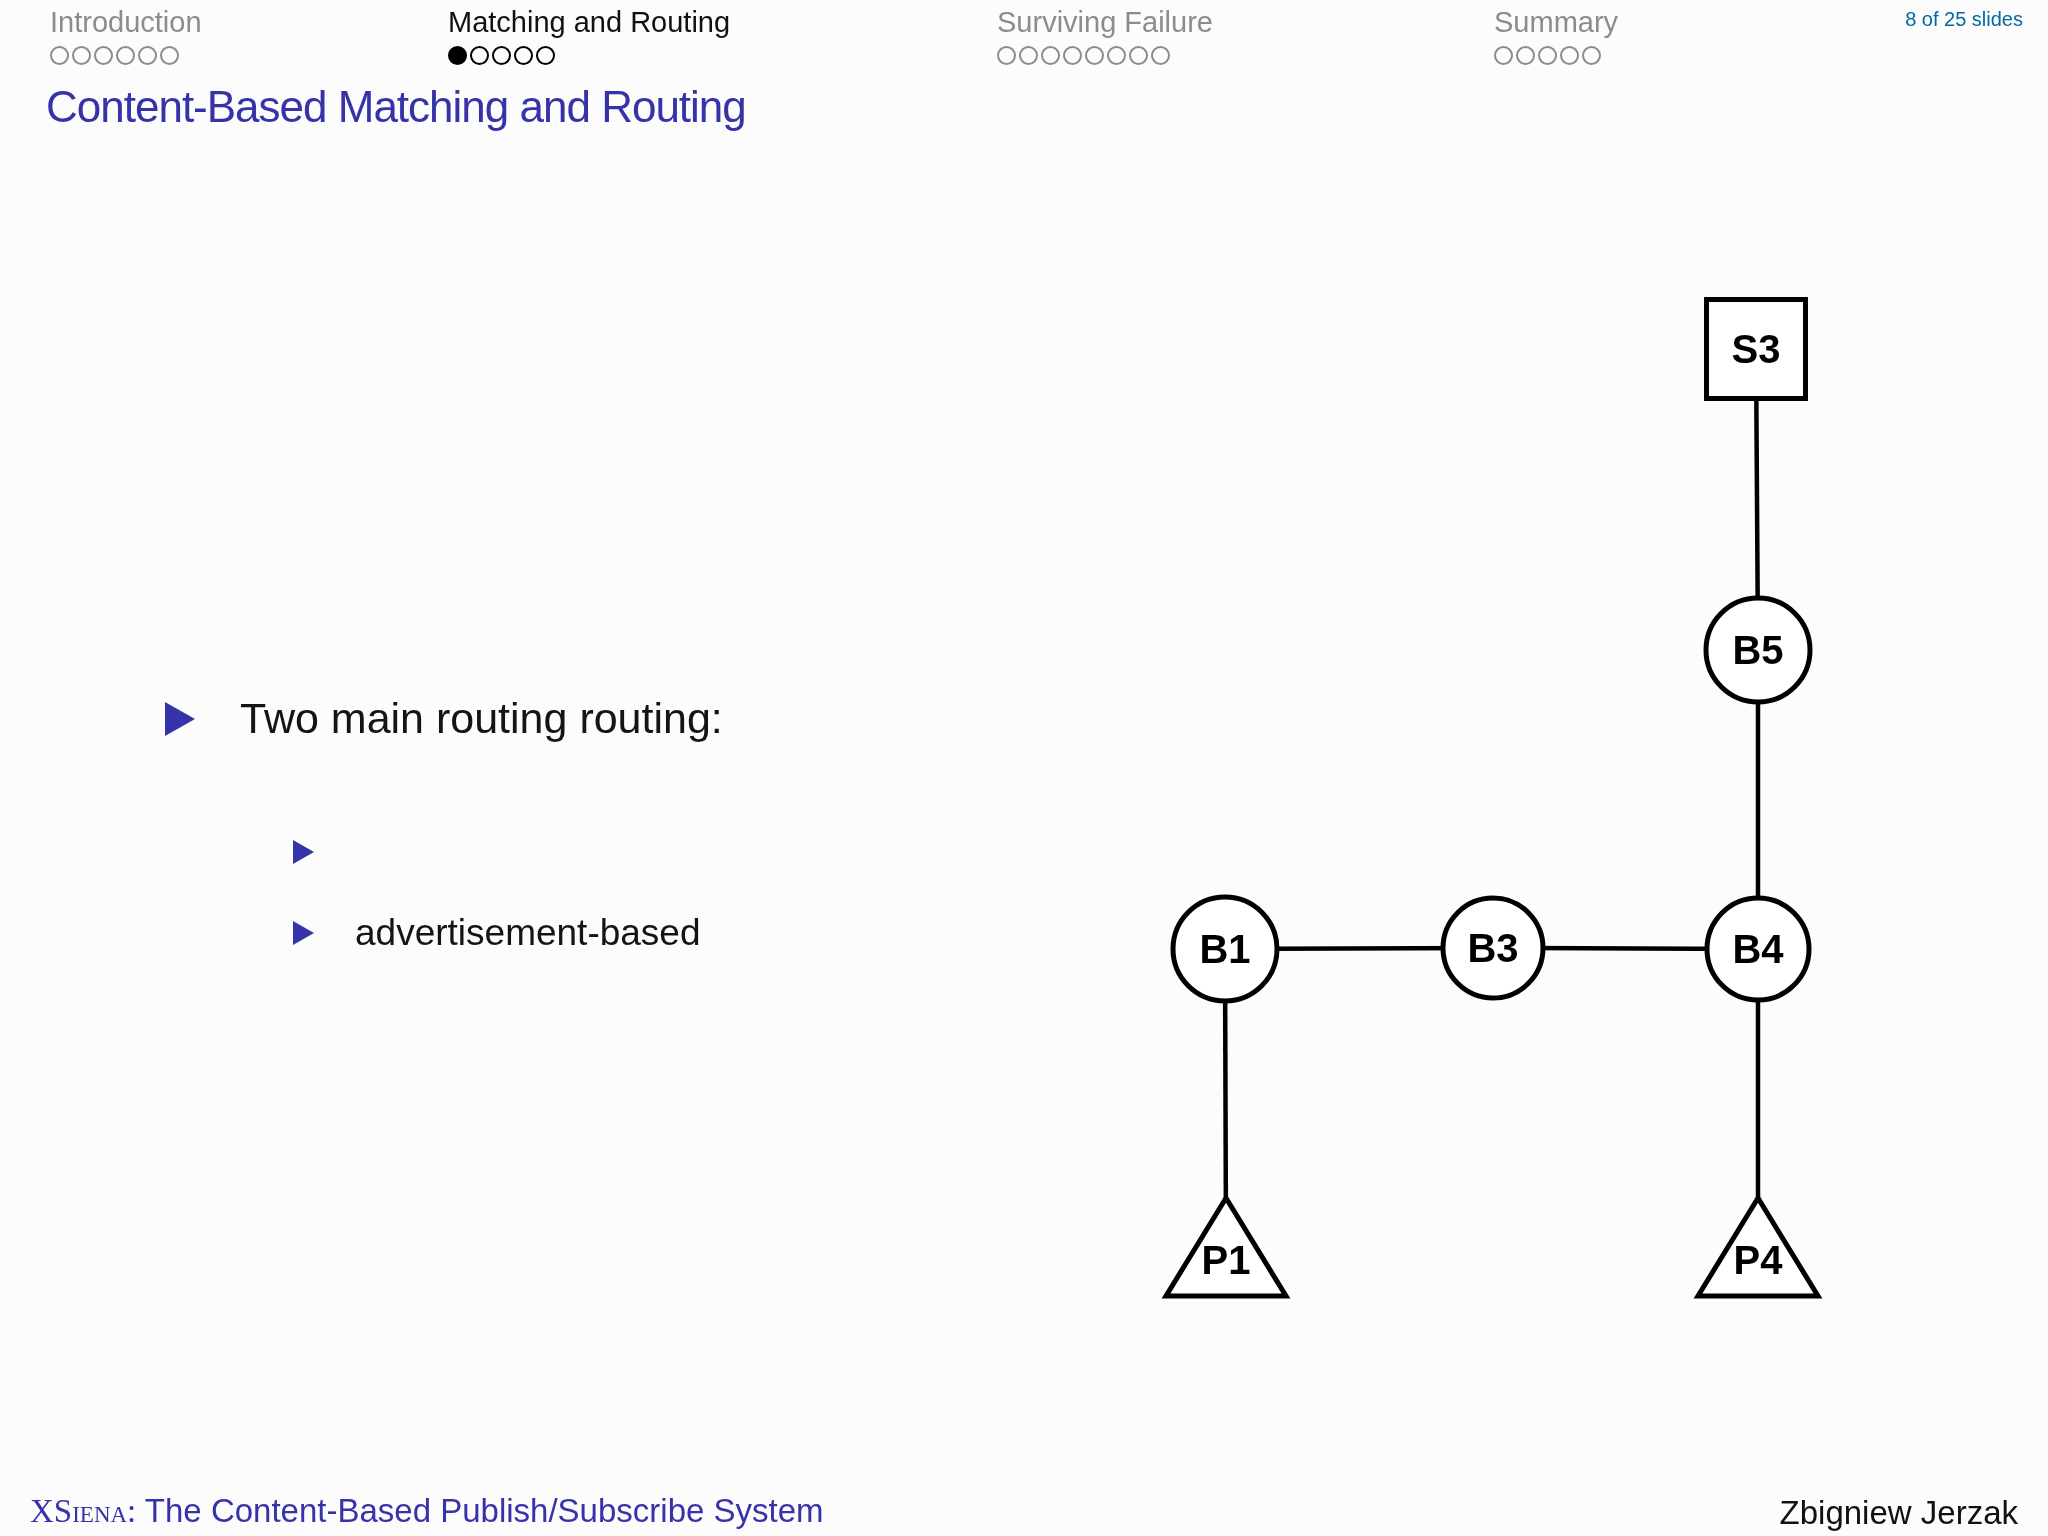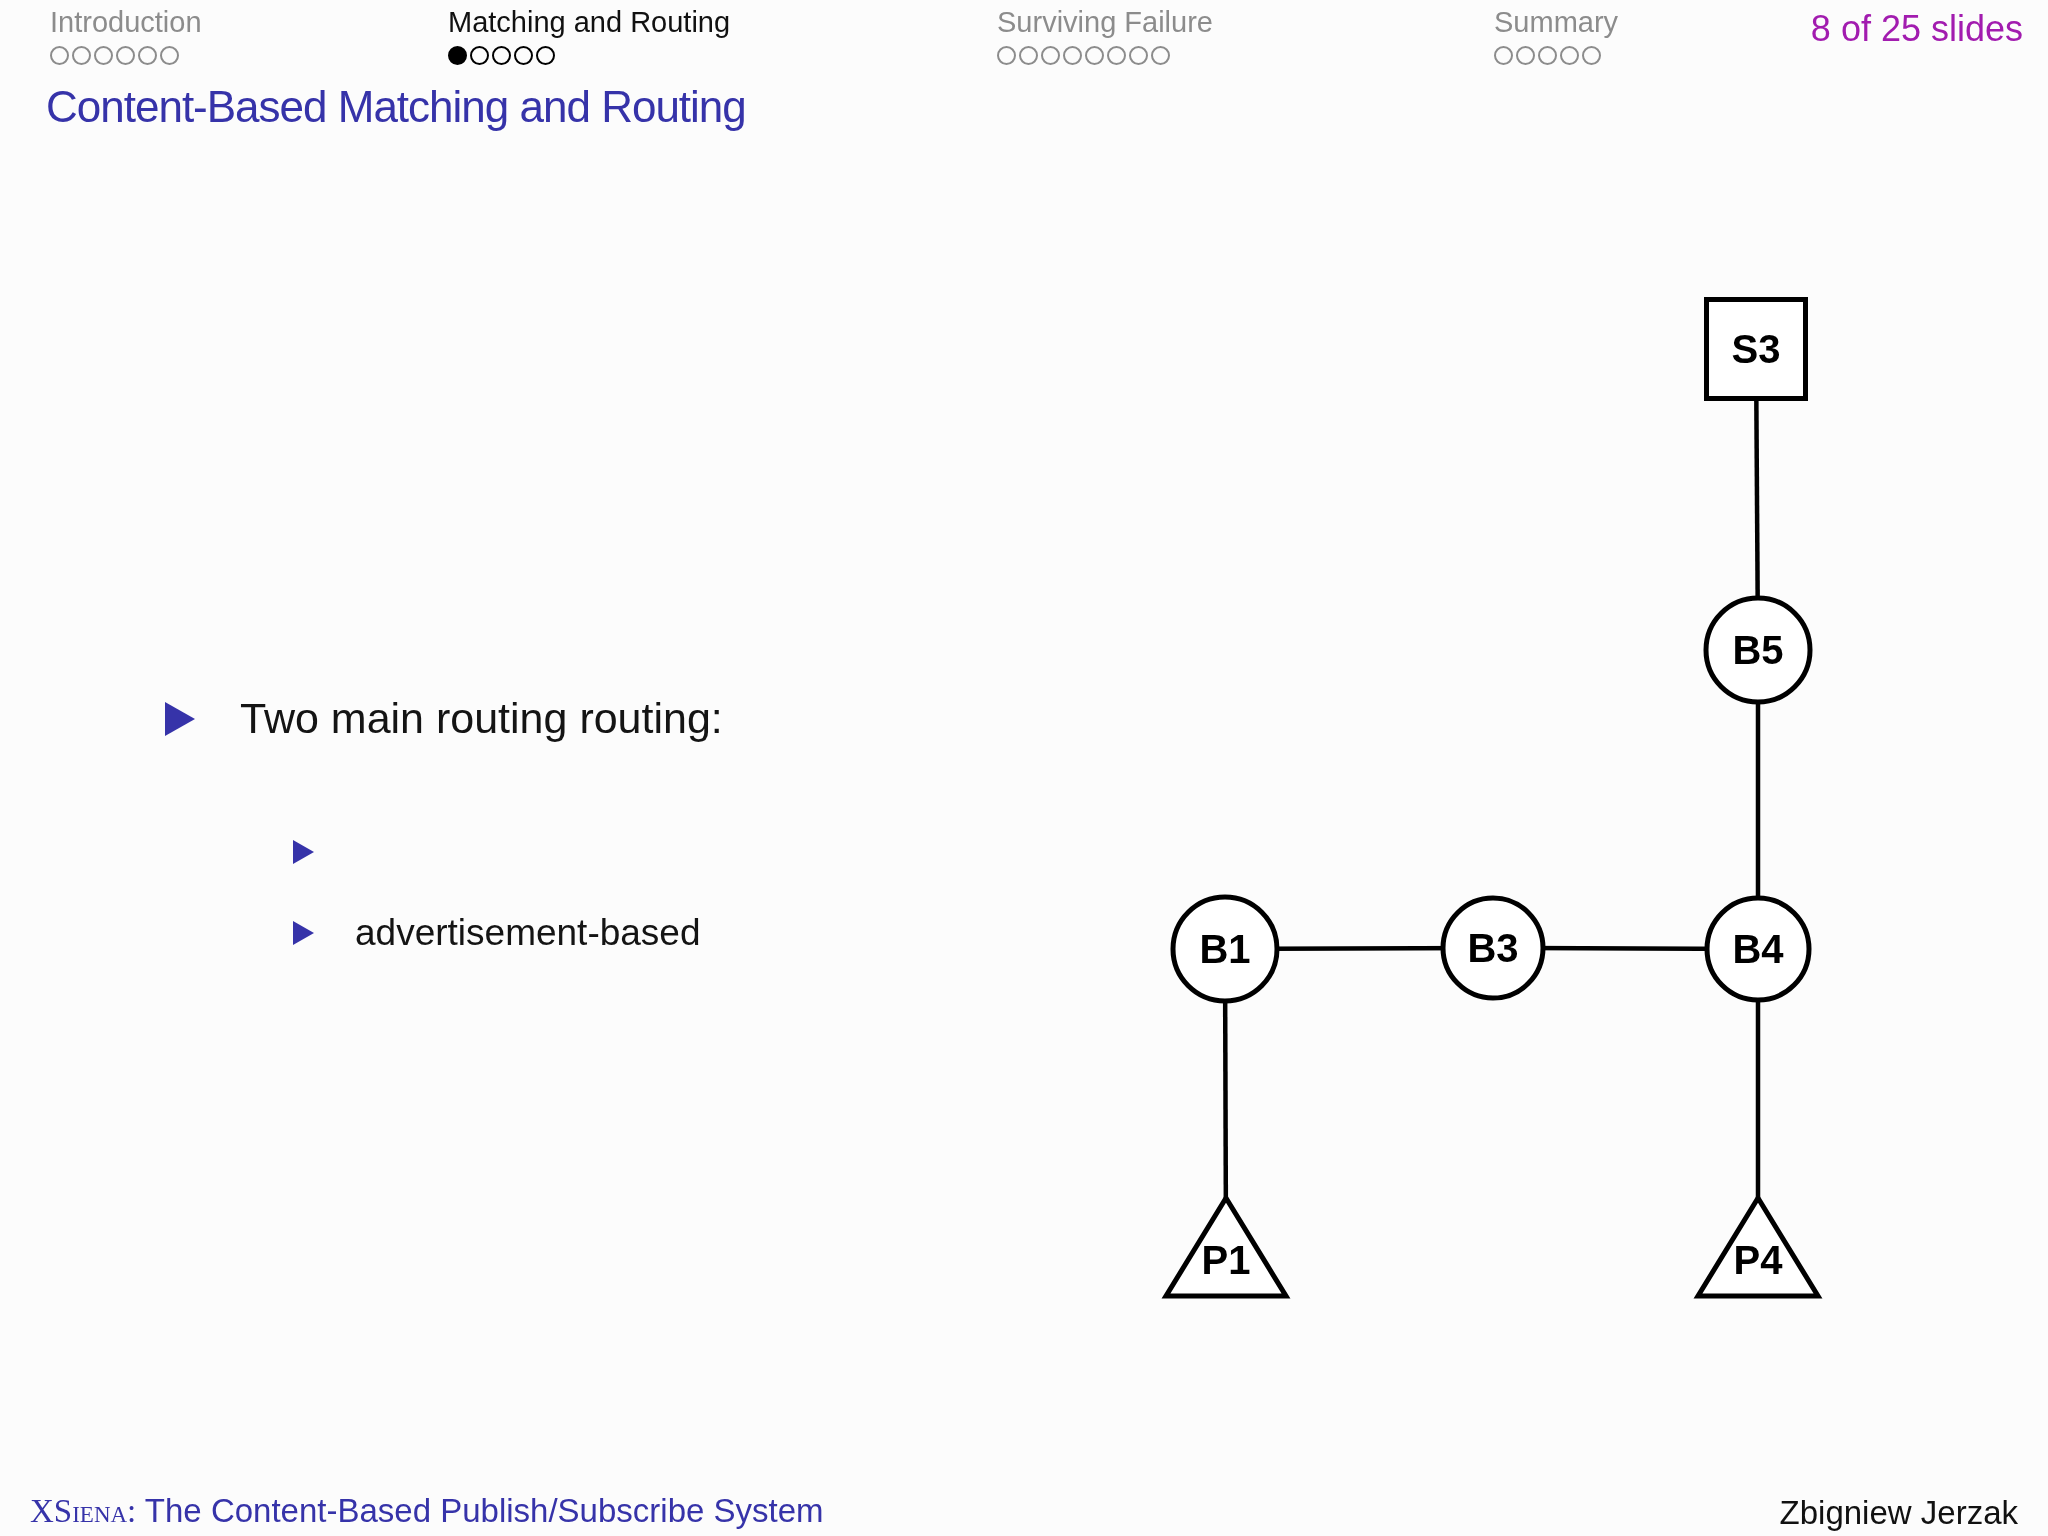--- a/index.html
+++ b/index.html
@@ -8,21 +8,21 @@
   #slide { position:relative; width:2048px; height:1536px; background:#fcfcfc; overflow:hidden; }
 
   
   .nav-section { position:absolute; top:6px; }
   .nav-label { font-size:29px; color:var(--inactive); white-space:nowrap; }
   .nav-section.active .nav-label { color:#111; }
   .nav-dots { margin-top:7px; display:flex; }
   .dot { width:19px; height:19px; border-radius:50%; border:2.5px solid var(--inactive); margin-right:3px; background:transparent; }
   .nav-section.active .dot { border-color:#000; }
   .dot.filled { background:#000; border-color:#000; }
-  .slide-counter { position:absolute; top:8px; right:25px; font-size:36px; color:#a21caf; }
+  .slide-counter { position:absolute; top:8px; right:25px; font-size:20px; color:#0369a1; }
 
   
   .slide-title { position:absolute; left:46px; top:82px; font-size:44px; letter-spacing:-1px; font-weight:normal; color:var(--accent); white-space:nowrap; }
 
   
   .bullet-row { position:absolute; display:flex; align-items:center; color:var(--text); white-space:nowrap; }
   .bullet-row.l1 { left:165px; top:694px; font-size:43px; }
   .bullet-row.l2 { font-size:37px; }
   .bullet-row.l2a { left:293px; top:840px; }
   .bullet-row.l2b { left:293px; top:912px;text-align:center; }

